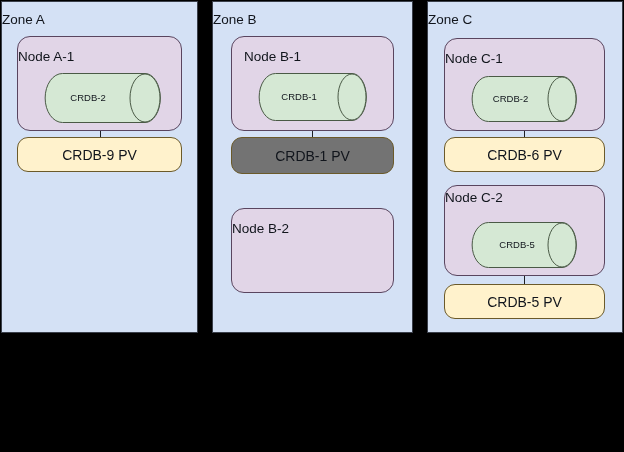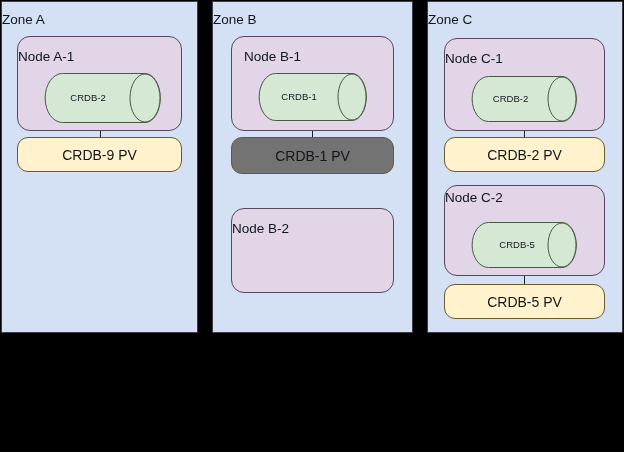--- a/index.html
+++ b/index.html
@@ -145,19 +145,19 @@
     </div>
     <div class="cyl" style="left: 472px; top: 222px; width: 105px; height: 46px;">
       <svg width="105" height="46" viewBox="0 0 105 46">
         <path d="M 90 0.5 L 16.5 0.5 A 16 22 0 0 0 16.5 45.5 L 90 45.5 A 14 22 0 0 0 90 0.5 Z" fill="#d5e8d4" stroke="#4a5a46" stroke-width="1"></path>
         <ellipse cx="90" cy="23" rx="14" ry="22" fill="#d5e8d4" stroke="#4a5a46" stroke-width="1"></ellipse>
       </svg>
       <div class="cyl-label" style="left: 0px; width: 90px; top: 17px;">CRDB-5</div>
     </div>
     <div class="connector" style="left: 524px; top: 131px; height: 6px; background: rgb(29, 31, 36);"></div>
     <div class="pv" style="left: 444px; top: 137px; width: 161px; height: 35px; background: rgb(255, 242, 204); border-color: rgb(107, 90, 42);">
-      <div class="pv-label">CRDB-2 PV</div>
+      <div class="pv-label">CRDB-6 PV</div>
     </div>
     <div class="connector" style="left: 524px; top: 276px; height: 8px; background: rgb(29, 31, 36);"></div>
     <div class="pv" style="left: 444px; top: 284px; width: 161px; height: 35px; background: rgb(255, 242, 204); border-color: rgb(107, 90, 42);">
       <div class="pv-label">CRDB-5 PV</div>
     </div>
   </div>
 
 </body></html>

